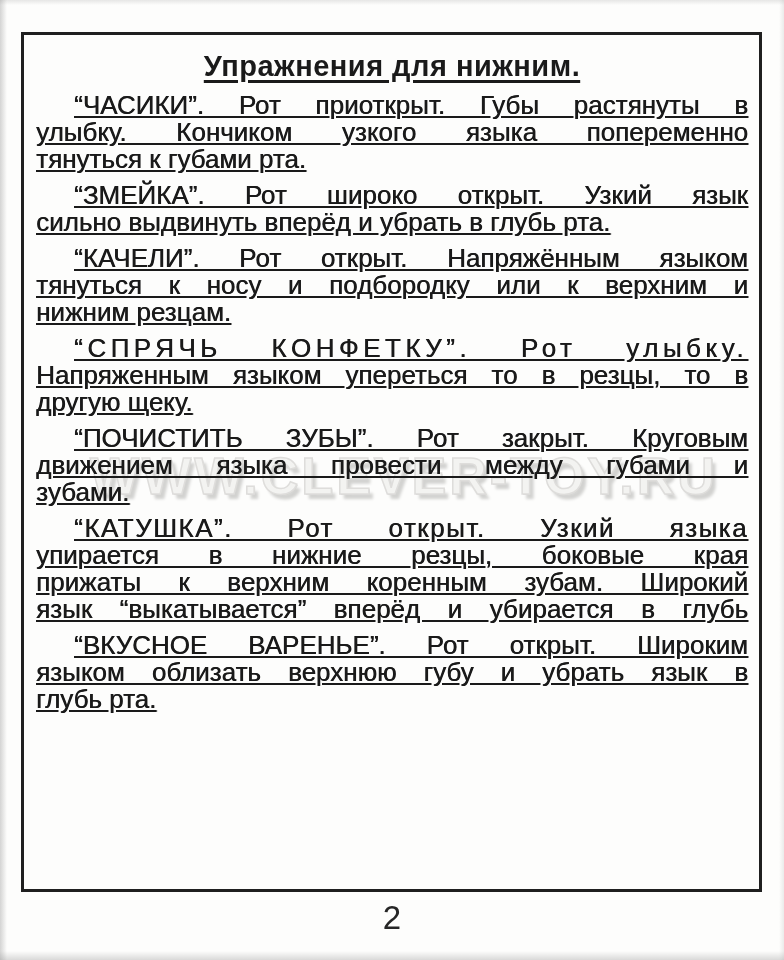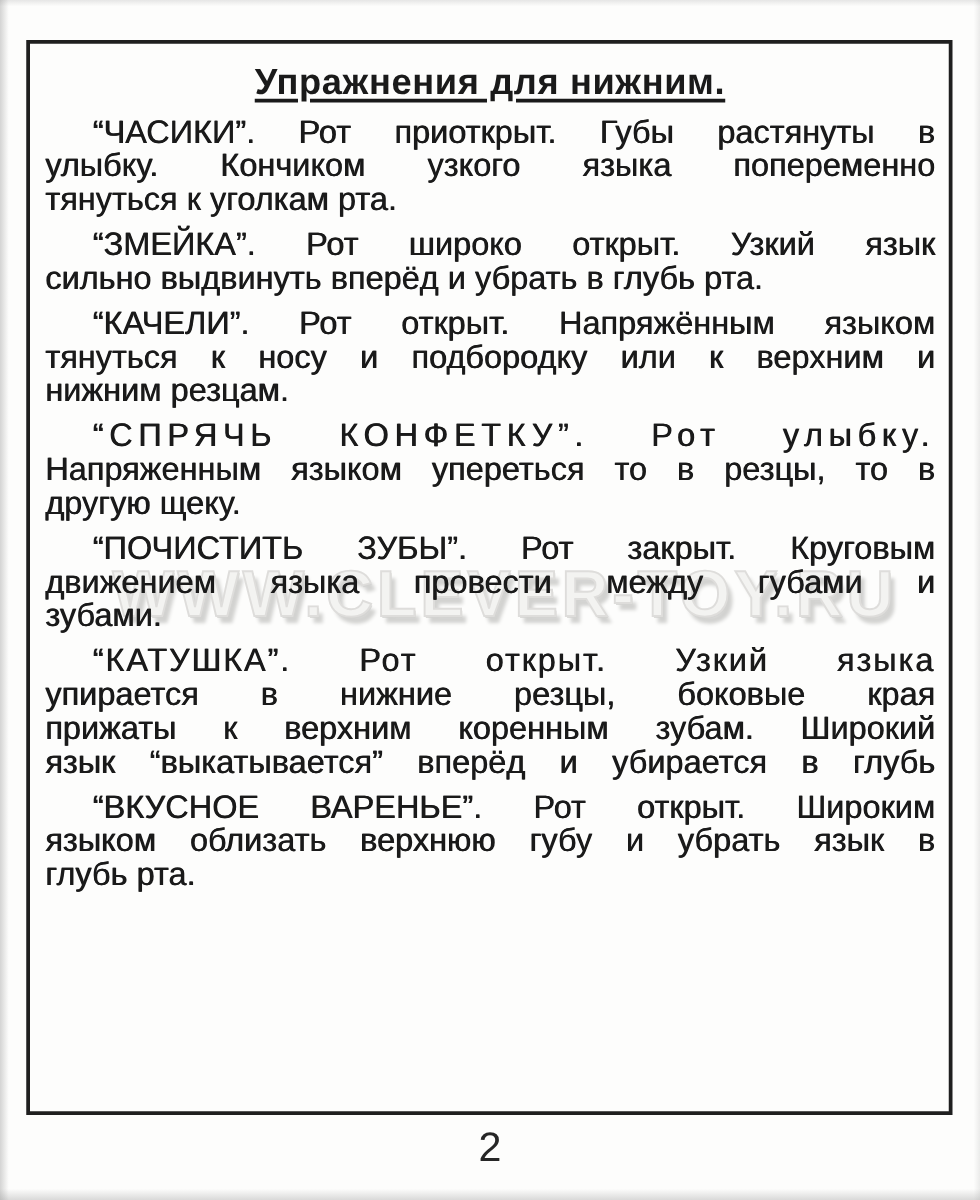--- a/index.html
+++ b/index.html
@@ -47,21 +47,21 @@
   .title {
     margin: 0 0 9px 0;
     font-size: 29px;
     font-weight: 700;
     text-align: center;
     letter-spacing: 0.5px;
     text-decoration: underline;
     text-decoration-thickness: 2.5px;
     text-underline-offset: 4px;
   }
-  .p { margin: 0 0 9px 0; }
+  .p { margin: 0 0 9px 0; text-decoration: underline; }
   .line {
     font-size: 26px;
     line-height: 27px;
     font-weight: 500;
     text-shadow: 0.5px 0 0 currentColor; 
     text-align: justify;
     text-align-last: justify;
   }
   .line.first { text-indent: 38px; }
   .line.last  { text-align-last: left; }
@@ -84,21 +84,21 @@
 
   <div class="frame"></div>
 
   <div class="content">
 
     <h1 class="title">Упражнения для нижним.</h1>
 
     <div class="p">
       <div class="line first">“ЧАСИКИ”. Рот приоткрыт. Губы растянуты в</div>
       <div class="line">улыбку. Кончиком узкого языка попеременно</div>
-      <div class="line last">тянуться к уголкам рта.</div>
+      <div class="line last">тянуться к губами рта.</div>
     </div>
 
     <div class="p">
       <div class="line first">“ЗМЕЙКА”. Рот широко открыт. Узкий язык</div>
       <div class="line last">сильно выдвинуть вперёд и убрать в глубь рта.</div>
     </div>
 
     <div class="p">
       <div class="line first">“КАЧЕЛИ”. Рот открыт. Напряжённым языком</div>
       <div class="line">тянуться к носу и подбородку или к верхним и</div>

